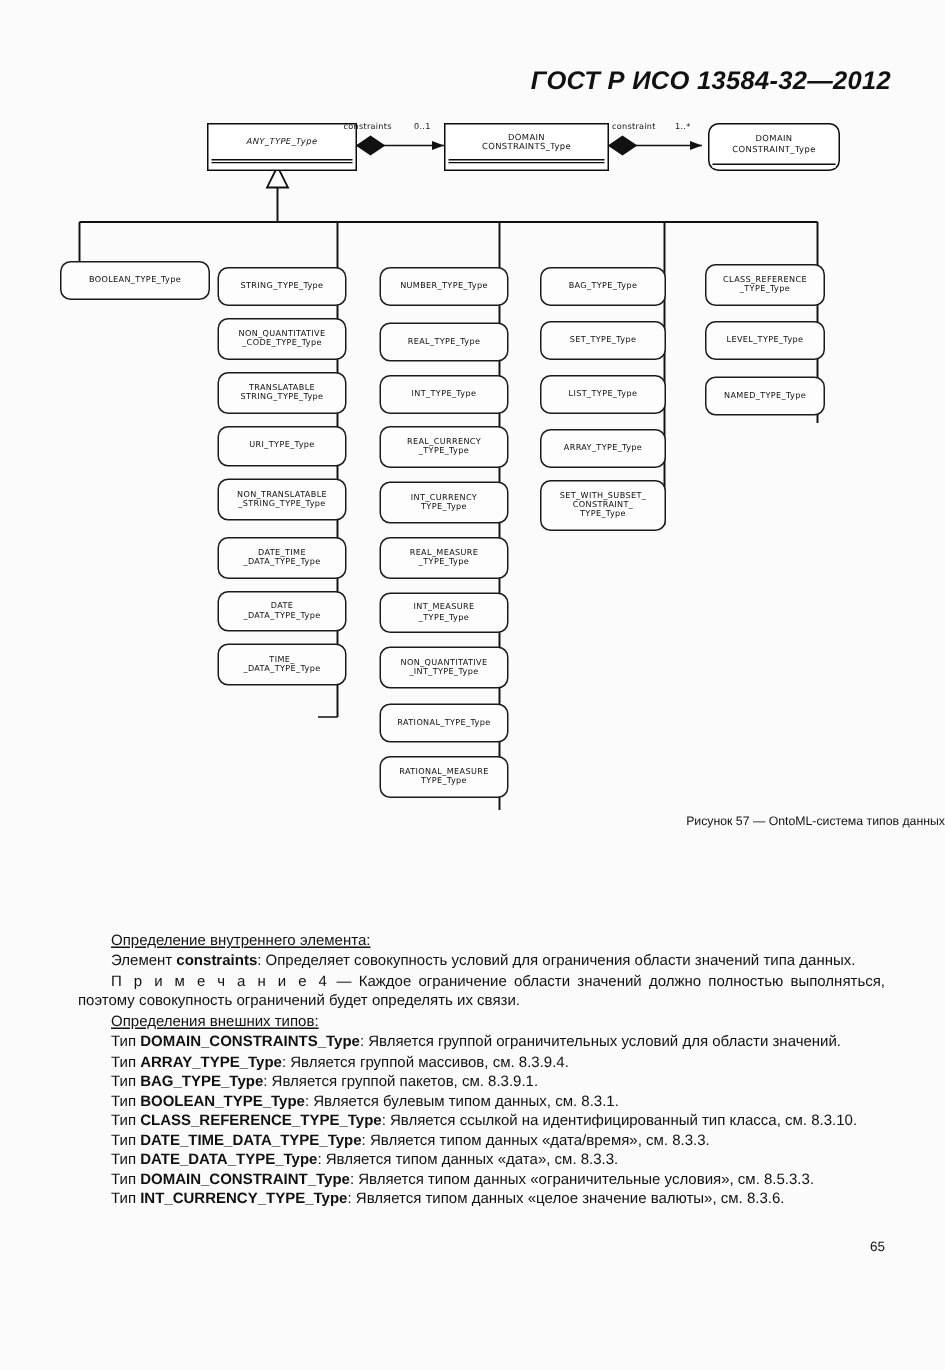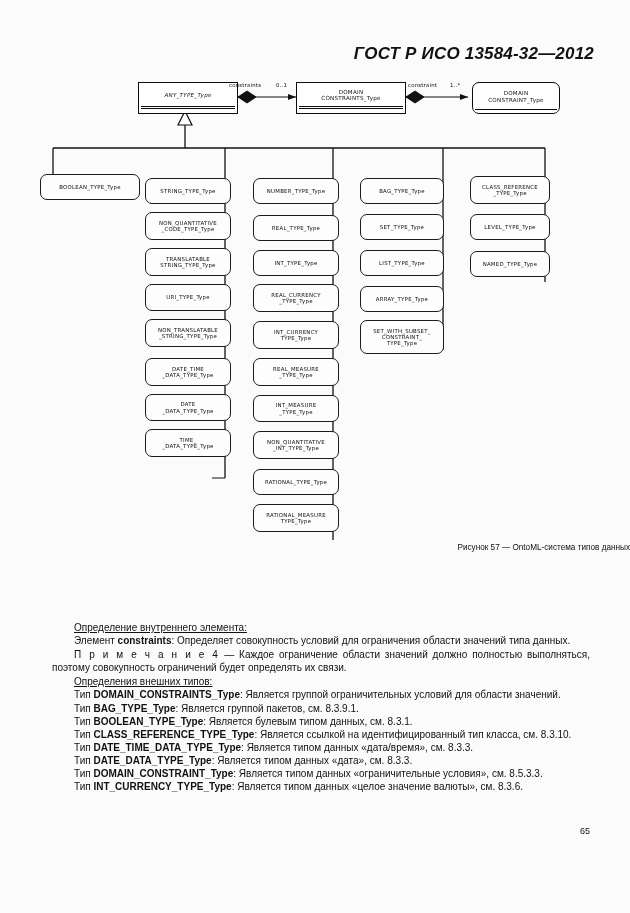--- a/index.html
+++ b/index.html
@@ -234,20 +234,21 @@
 
     <p class="ind" style="margin-top:1px;">
       <span class="u">Определения внешних типов:</span>
     </p>
 
     <p class="ind">
       <span>Тип </span><span class="b">DOMAIN_CONSTRAINTS_Type</span><span>: Является группой ограничительных условий для области значений.</span>
     </p>
 
     <div class="deflist">
+        <p><span>Тип </span><span class="b">ARRAY_TYPE_Type</span><span>: Является группой массивов, см. 8.3.9.4.</span></p>
         <p><span>Тип </span><span class="b">BAG_TYPE_Type</span><span>: Является группой пакетов, см. 8.3.9.1.</span></p>
         <p><span>Тип </span><span class="b">BOOLEAN_TYPE_Type</span><span>: Является булевым типом данных, см. 8.3.1.</span></p>
         <p><span>Тип </span><span class="b">CLASS_REFERENCE_TYPE_Type</span><span>: Является ссылкой на идентифицированный тип класса, см. 8.3.10.</span></p>
         <p><span>Тип </span><span class="b">DATE_TIME_DATA_TYPE_Type</span><span>: Является типом данных «дата/время», см. 8.3.3.</span></p>
         <p><span>Тип </span><span class="b">DATE_DATA_TYPE_Type</span><span>: Является типом данных «дата», см. 8.3.3.</span></p>
         <p><span>Тип </span><span class="b">DOMAIN_CONSTRAINT_Type</span><span>: Является типом данных «ограничительные условия», см. 8.5.3.3.</span></p>
         <p><span>Тип </span><span class="b">INT_CURRENCY_TYPE_Type</span><span>: Является типом данных «целое значение валюты», см. 8.3.6.</span></p>
       </div>
   </div>
 

